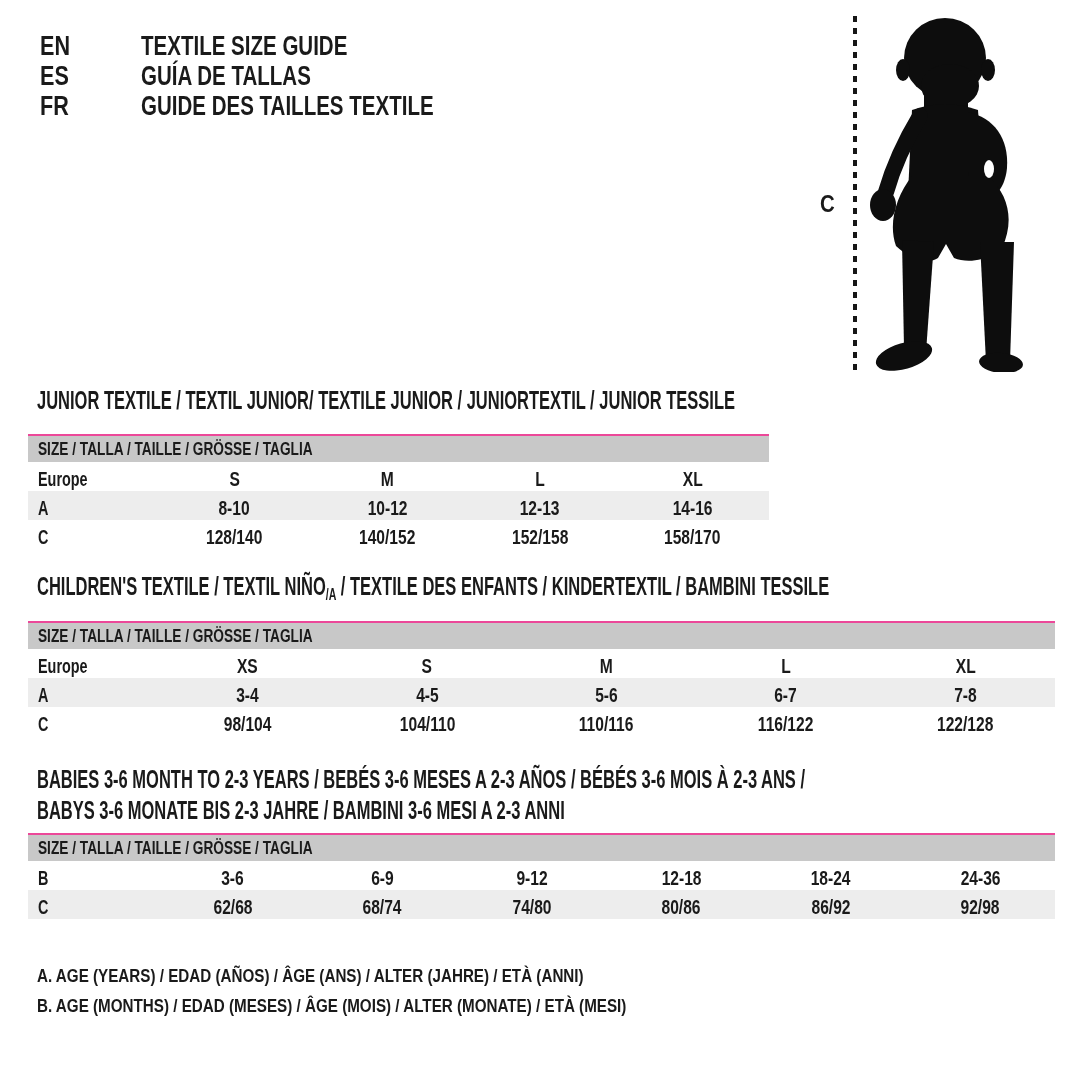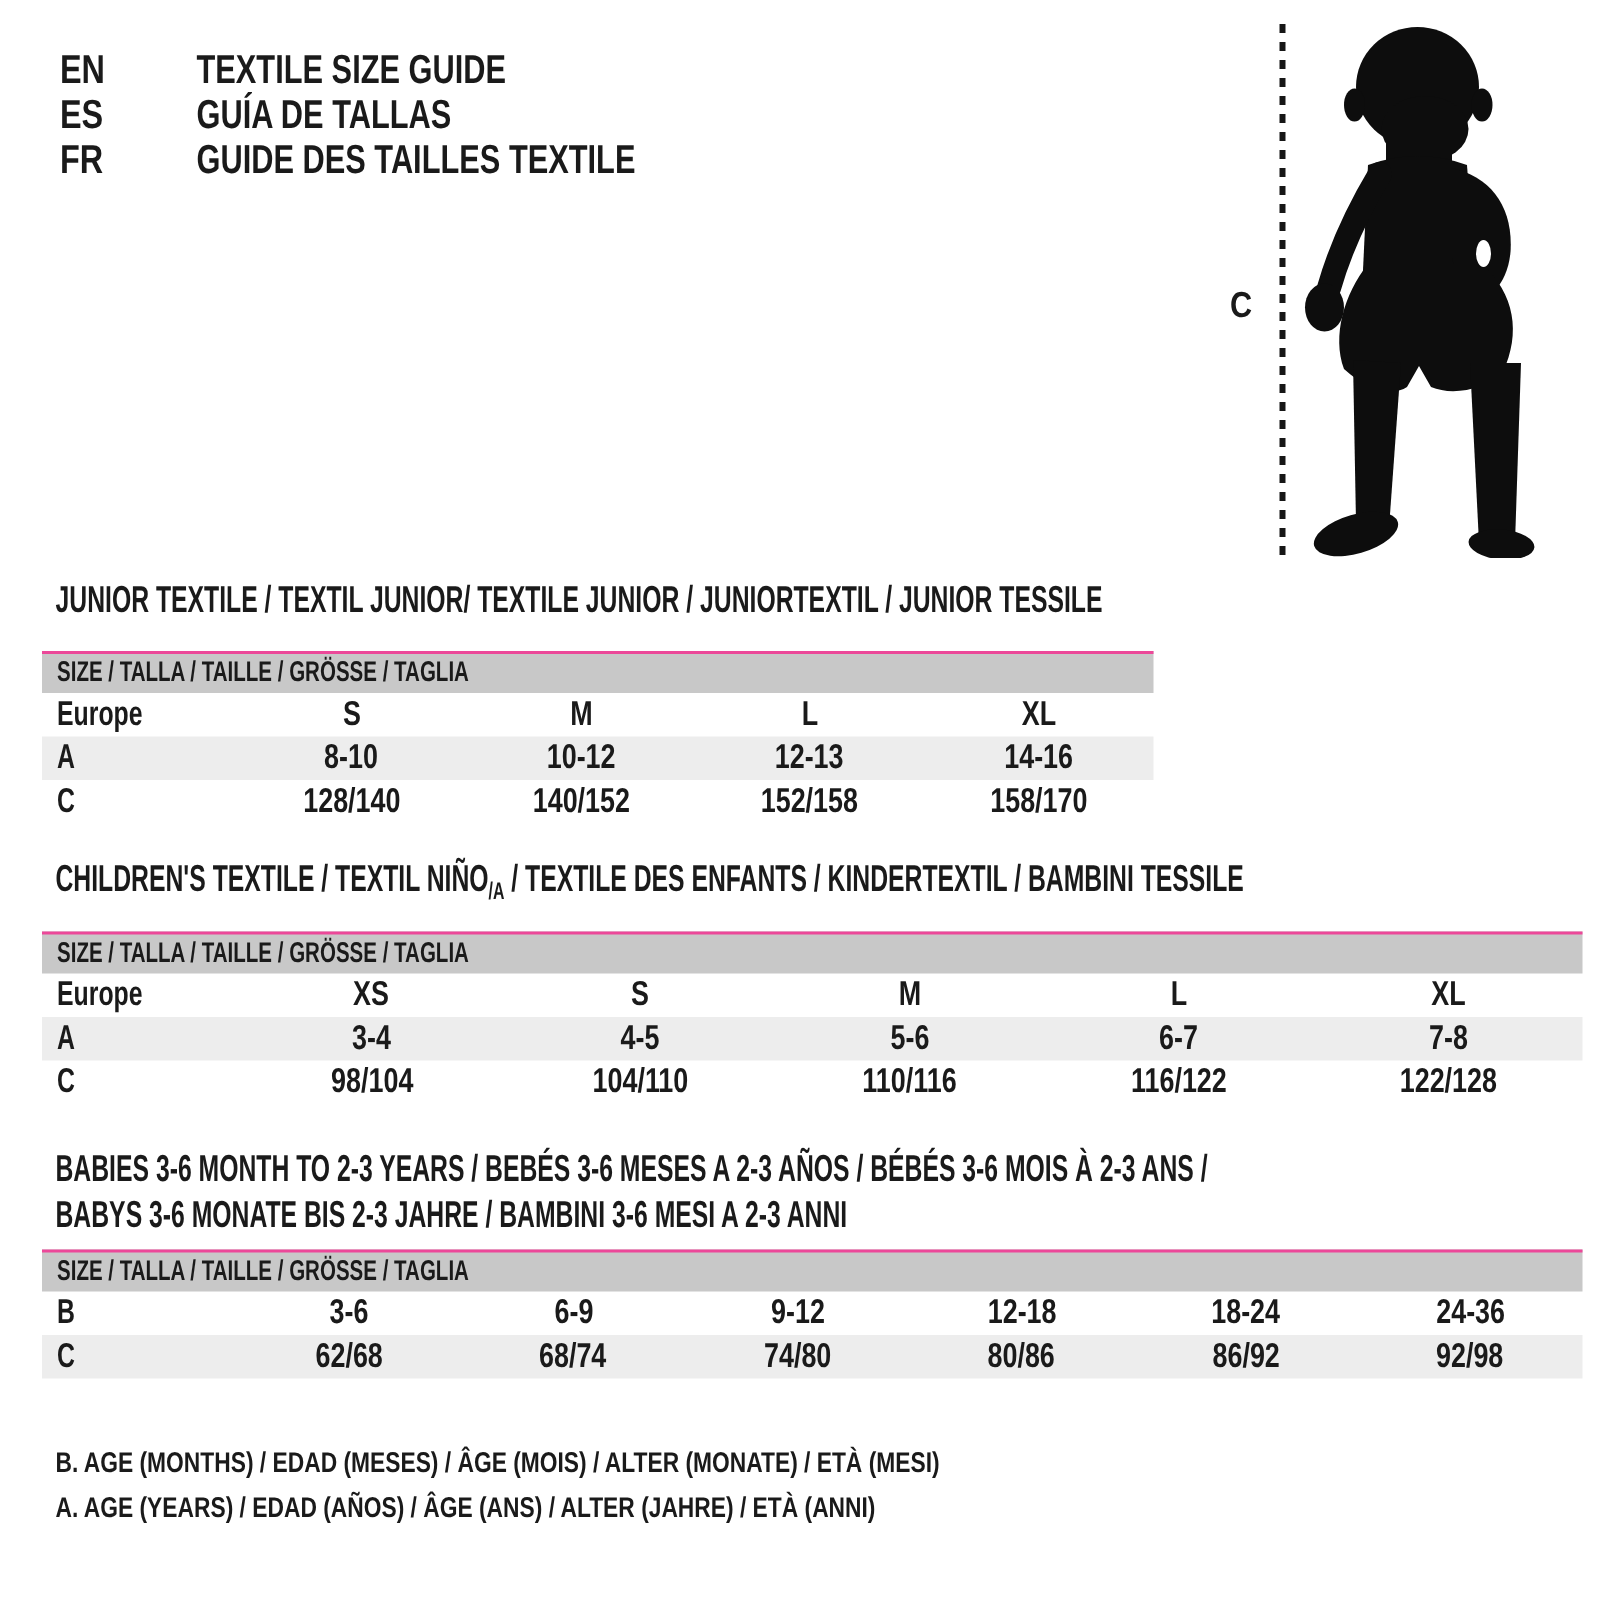--- a/index.html
+++ b/index.html
@@ -10,21 +10,21 @@
   }
   
   .cond  { display:inline-block; transform:scaleX(0.72); transform-origin:0 50%; white-space:nowrap; }
   .cond-c{ display:inline-block; transform:scaleX(0.78); transform-origin:50% 50%; white-space:nowrap; }
 
   
   .lang-list { position:absolute; left:40px; top:31px; }
   .lang-row  { height:30px; display:flex; align-items:center;gap:27px; }
   .lang-code { width:64px; font-size:27px; }
   .lang-code .cond { transform:scaleX(0.80); }
-  .lang-label{ font-size:27px; }
+  .lang-label{ font-size:27px;margin-left:10px; }
   .lang-label .cond { transform:scaleX(0.76); }
 
   
   .c-label { position:absolute; left:820px; top:190px; font-size:24px; }
   .c-label .cond { transform:scaleX(0.85); }
   .dotted-line {
     position:absolute; left:853px; top:16px; width:4px; height:356px;
     background:repeating-linear-gradient(to bottom, #161616 0 6px, transparent 6px 12px);
   }
   .baby-svg { position:absolute; left:868px; top:12px; }
@@ -35,21 +35,21 @@
   .sec-title .sub { font-size:16px; vertical-align:-5px; }
   .title-2line { line-height:31px; }
 
   
   .stable { position:absolute; left:28px; }
   .thead {
     height:28px; box-sizing:border-box; display:flex; align-items:center;
     background:#c8c8c8; border-top:2px solid #ec4899; padding-left:10px;
     font-size:19px;
   }
-  .trow { height:29px; display:flex; align-items:flex-start; font-size:23px; }
+  .trow { height:29px; display:flex; align-items:flex-end; font-size:20px; }
   .trow.shaded { background:#ededed; }
   .tlabel { width:130px; box-sizing:border-box; padding-left:10px; }
   .tcell  { flex:1; text-align:center; }
 
   
   .legend { position:absolute; left:37px; top:961px; font-size:19px; }
   .legend-line { height:30px; display:flex; align-items:center; }
   .legend .cond { transform:scaleX(0.80); }
 </style>
 </head>
@@ -188,20 +188,20 @@
       <span class="tcell"><span class="cond-c">68/74</span></span>
       <span class="tcell"><span class="cond-c">74/80</span></span>
       <span class="tcell"><span class="cond-c">80/86</span></span>
       <span class="tcell"><span class="cond-c">86/92</span></span>
       <span class="tcell"><span class="cond-c">92/98</span></span>
     </div>
   </div>
 
   <div class="legend">
     <div class="legend-line">
+        <span class="cond">A. AGE (YEARS) / EDAD (AÑOS) / ÂGE (ANS) / ALTER (JAHRE) / ETÀ (ANNI)</span>
+      </div>
+    <div class="legend-line">
         <span class="cond">B. AGE (MONTHS) / EDAD (MESES) / ÂGE (MOIS) / ALTER (MONATE) / ETÀ (MESI)</span>
       </div>
-    <div class="legend-line">
-        <span class="cond">A. AGE (YEARS) / EDAD (AÑOS) / ÂGE (ANS) / ALTER (JAHRE) / ETÀ (ANNI)</span>
-      </div>
   </div>
 
 </div>
 
 </body></html>

